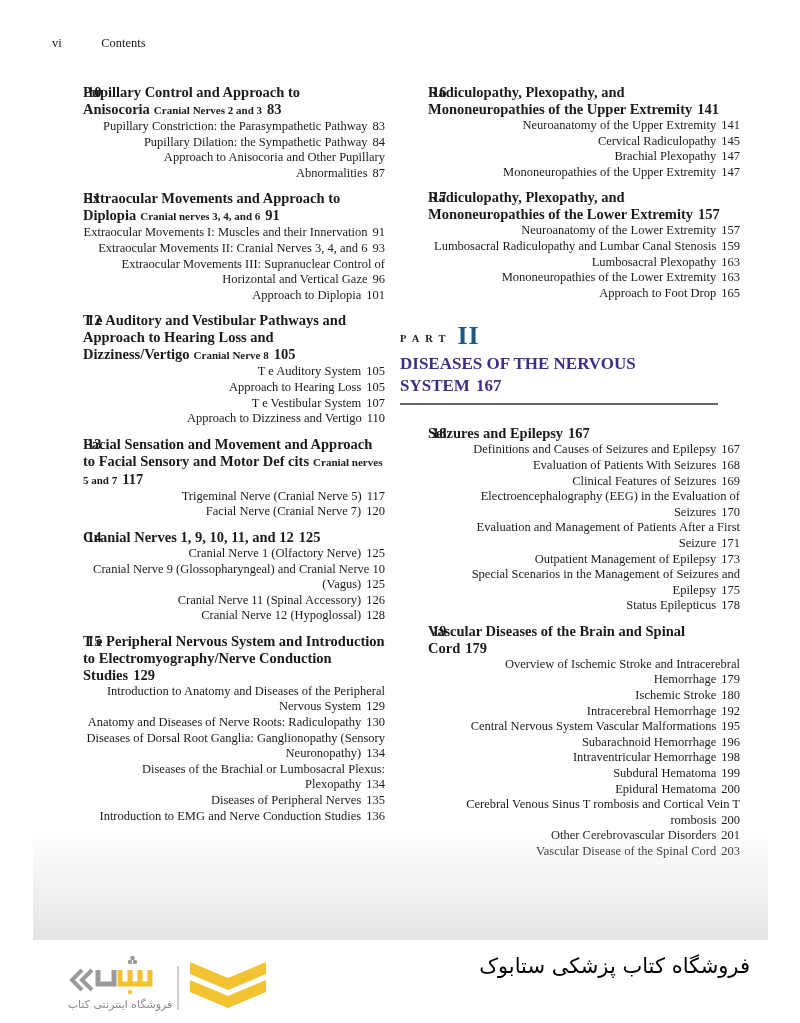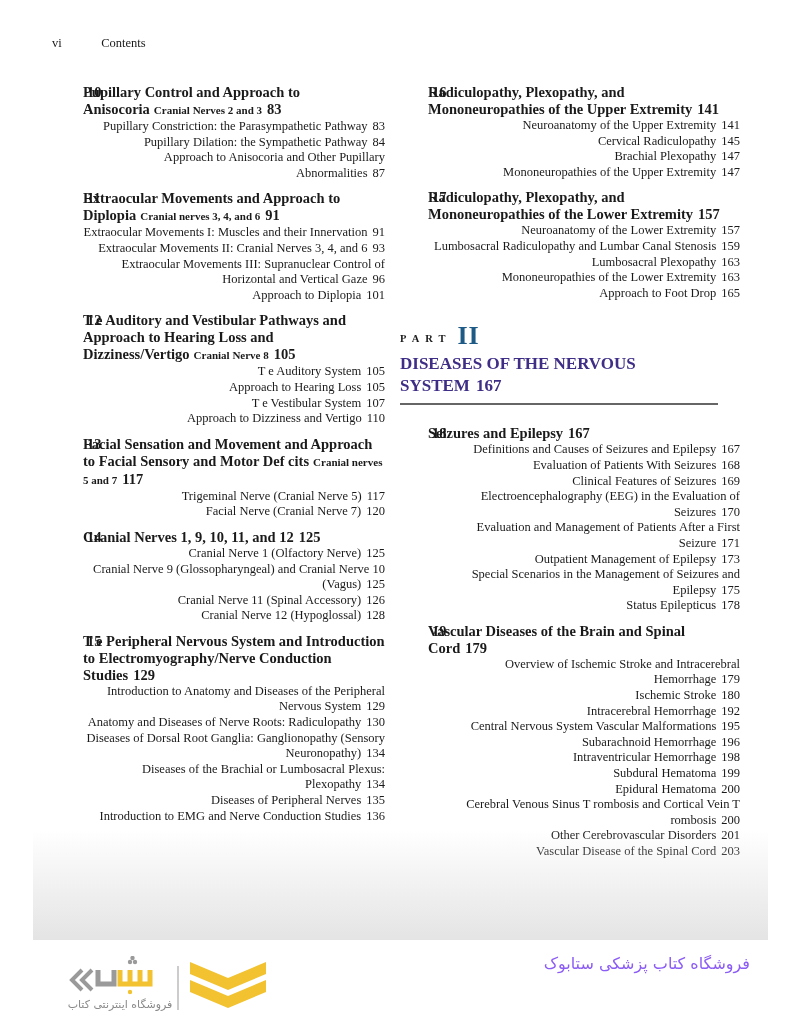--- a/index.html
+++ b/index.html
@@ -30,21 +30,21 @@
     .part-block { margin-top: 20px; margin-bottom: 20px; }
     .part-label { font-size: 10.5px; letter-spacing: 6px; font-weight: bold; }
     .part-num { font-size: 26px; font-weight: bold; color: #1e5a86; letter-spacing: 1px; margin-left: 2px; vertical-align: -2px; }
     .part-title { font-size: 17px; font-weight: bold; color: #3f2d86; line-height: 22px; margin-top: 2px; }
     .part-title .ppn { margin-left: 6px; }
     .part-rule { height: 2px; background: #666; margin-top: 6px; width: 318px; }
     .footer { position: absolute; top: 940px; left: 0; width: 800px; height: 83px; background: #fff; }
     .logo { position: absolute; left: 68px; top: 16px; width: 260px; height: 60px; }
     .store-fa {
       position: absolute; right: 50px; top: 14px; font-family: "DejaVu Sans", sans-serif;
-      font-size: 16px; direction: rtl; color: #8b5cf6;
+      font-size: 21px; direction: rtl; color: #000000;
     }
     .store-url {
       position: absolute; right: 50px; top: 46px; font-family: "DejaVu Sans", sans-serif;
       font-size: 22px; letter-spacing: 7px; color: #222; margin-top: 40px;
     }
     .store-url .hl { color: #f5b800; }
   </style>
 </head>
 <body>
 

